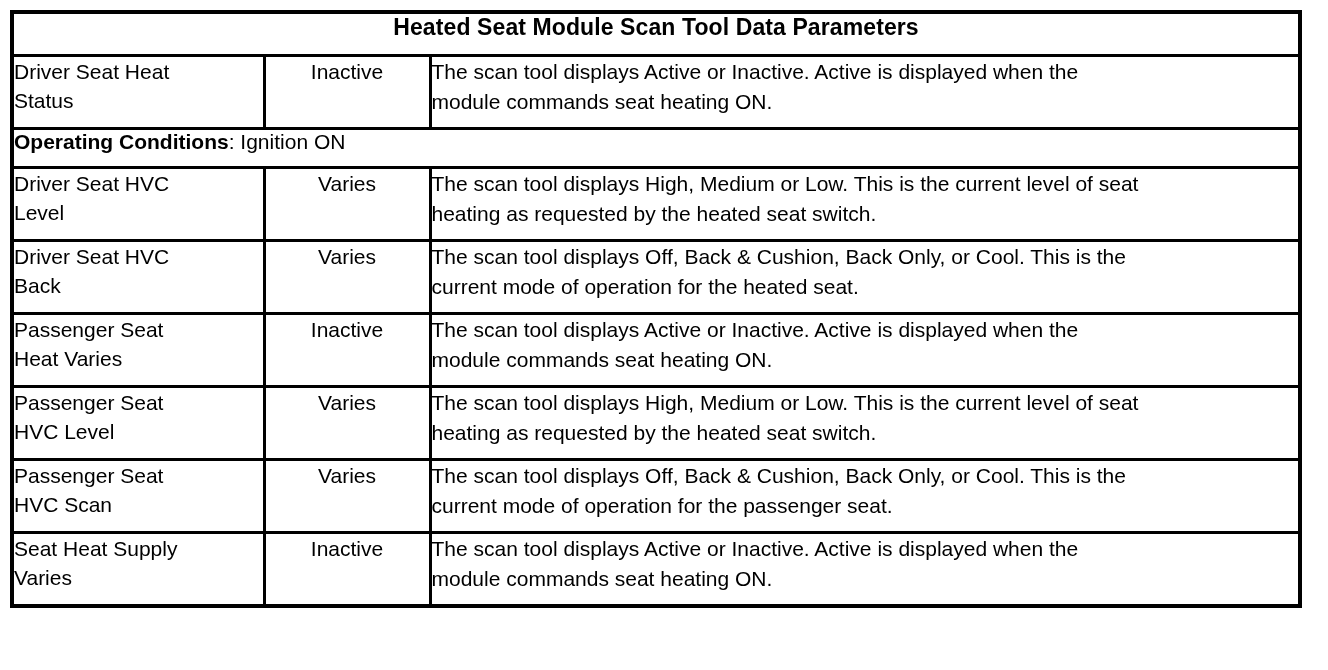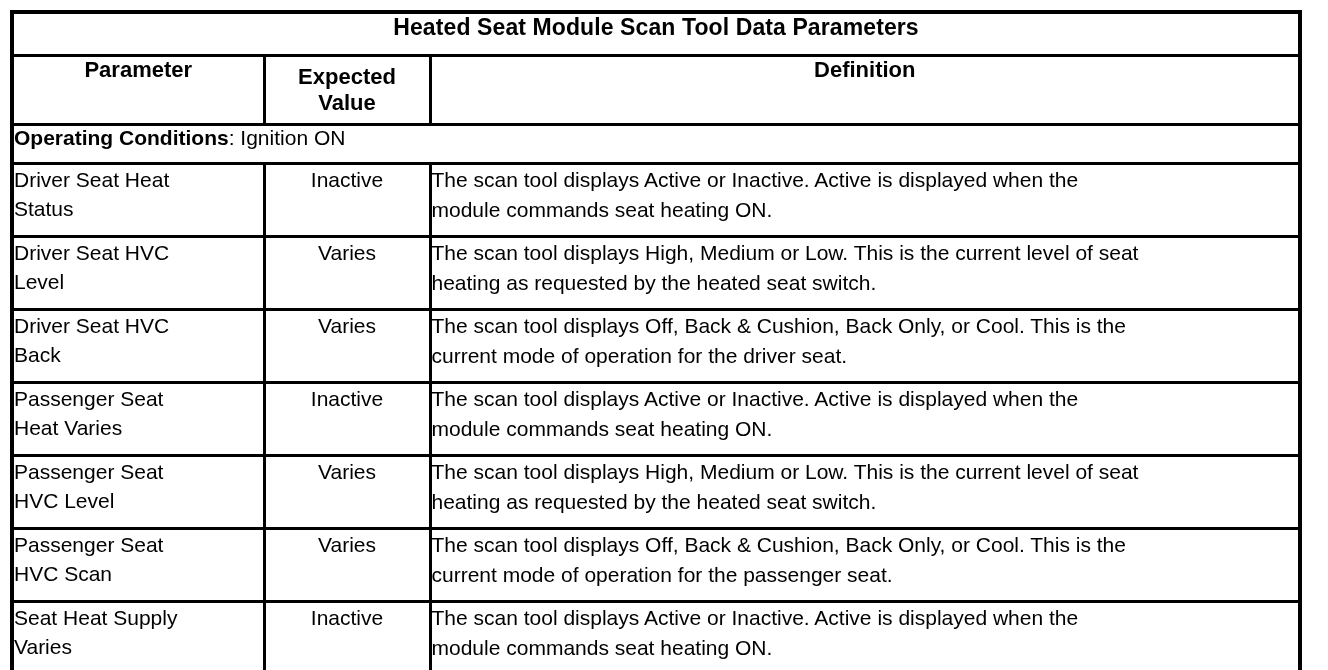--- a/index.html
+++ b/index.html
@@ -118,69 +118,61 @@
       <colgroup>
         <col class="c-param">
         <col class="c-exp">
         <col class="c-def">
       </colgroup>
       <tbody>
         <tr>
           <td class="title-cell" colspan="3">Heated Seat Module Scan Tool Data Parameters</td>
         </tr>
 
-        <tr>
-          <td class="head-cell">Parameter</td>
-          <td class="head-cell two-line">
-            <span class="hl">Expected</span>
-            <span class="hl">Value</span>
-          </td>
-          <td class="head-cell">Definition</td>
+
+        <tr>
+          <td class="param-cell">
+            <span class="line">Driver Seat Heat</span>
+            <span class="line">Status</span>
+          </td>
+          <td class="exp-cell">Inactive</td>
+          <td class="def-cell">
+            <span class="line">The scan tool displays Active or Inactive. Active is displayed when the</span>
+            <span class="line">module commands seat heating ON.</span>
+          </td>
         </tr>
 
         <tr>
           <td class="opcond-cell" colspan="3">
             <span class="oc-label">Operating Conditions</span><span class="oc-value">:</span>
             <span class="oc-value">Ignition ON</span>
           </td>
         </tr>
 
         <tr>
           <td class="param-cell">
-            <span class="line">Driver Seat Heat</span>
-            <span class="line">Status</span>
-          </td>
-          <td class="exp-cell">Inactive</td>
-          <td class="def-cell">
-            <span class="line">The scan tool displays Active or Inactive. Active is displayed when the</span>
-            <span class="line">module commands seat heating ON.</span>
-          </td>
-        </tr>
-
-        <tr>
-          <td class="param-cell">
             <span class="line">Driver Seat HVC</span>
             <span class="line">Level</span>
           </td>
           <td class="exp-cell">Varies</td>
           <td class="def-cell">
             <span class="line">The scan tool displays High, Medium or Low. This is the current level of seat</span>
             <span class="line">heating as requested by the heated seat switch.</span>
           </td>
         </tr>
 
         <tr>
           <td class="param-cell">
             <span class="line">Driver Seat HVC</span>
             <span class="line">Back</span>
           </td>
           <td class="exp-cell">Varies</td>
           <td class="def-cell">
             <span class="line">The scan tool displays Off, Back &amp; Cushion, Back Only, or Cool. This is the</span>
-            <span class="line">current mode of operation for the driver seat.</span>
+            <span class="line">current mode of operation for the heated seat.</span>
           </td>
         </tr>
 
         <tr>
           <td class="param-cell">
             <span class="line">Passenger Seat</span>
             <span class="line">Heat Varies</span>
           </td>
           <td class="exp-cell">Inactive</td>
           <td class="def-cell">

